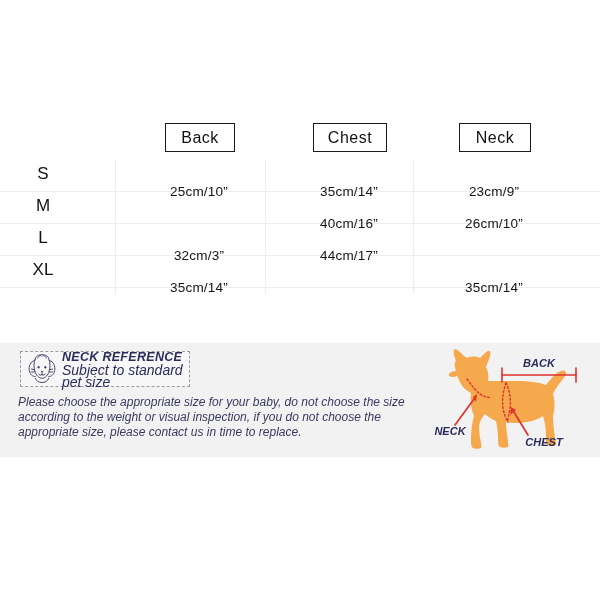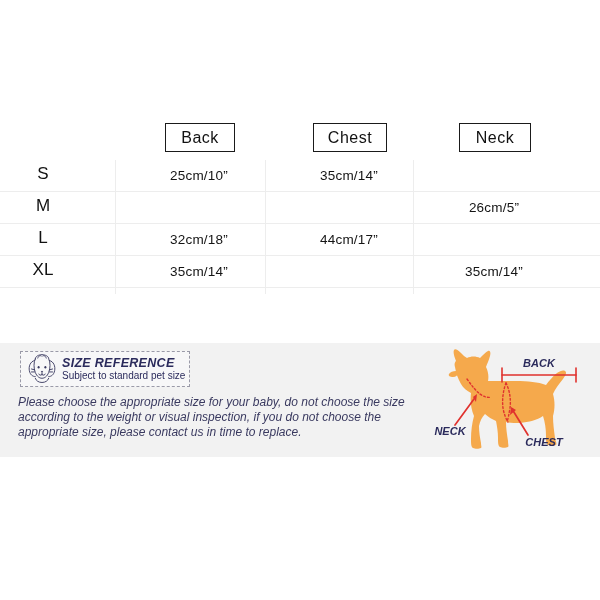--- a/index.html
+++ b/index.html
@@ -56,21 +56,21 @@
     position: absolute;
     left: 22px;
     width: 42px;
     top: 4px;
     text-align: center;
     font-size: 17px;
     color: #111111;
   }
   .meas {
     position: absolute;
-    top: 8px;
+    top: 24px;
     text-align: center;
     font-size: 13.5px;
     color: #141414;
     letter-spacing: 0.2px;
   }
   .m-back  { left: 139px; width: 120px; }
   .m-chest { left: 289px; width: 120px; }
   .m-neck  { left: 437px; width: 114px; }
 
   
@@ -112,21 +112,22 @@
   .badge-text { margin-left: 3px; }
   #badge-title {
     font-size: 12.5px;
     font-weight: bold;
     font-style: italic;
     color: #2b2b5c;
     letter-spacing: 0.3px;
     line-height: 14px;
   }
   #badge-subtitle {
-    font-size: 10px;
+    font-size: 14px;
+    font-style: italic;
     color: #2b2b5c;
     line-height: 12px;
   }
 
   #advice-text {
     position: absolute;
     left: 18px;
     top: 52px;
     width: 390px;
     font-size: 12px;
@@ -157,30 +158,32 @@
     <div class="vdiv" id="vdiv-1"></div>
     <div class="vdiv" id="vdiv-2"></div>
     <div class="vdiv" id="vdiv-3"></div>
 
     <div class="table-rows">
 
       <div class="trow">
         <div class="size-label">S</div>
         <div class="meas m-back">25cm/10”</div>
         <div class="meas m-chest">35cm/14”</div>
+        <div class="meas m-neck">23cm/9”</div>
       </div>
 
       <div class="trow">
         <div class="size-label">M</div>
-        <div class="meas m-neck">26cm/5”</div>
+        <div class="meas m-chest">40cm/16”</div>
+        <div class="meas m-neck">26cm/10”</div>
       </div>
 
       <div class="trow">
         <div class="size-label">L</div>
-        <div class="meas m-back">32cm/18”</div>
+        <div class="meas m-back">32cm/3”</div>
         <div class="meas m-chest">44cm/17”</div>
       </div>
 
       <div class="trow">
         <div class="size-label">XL</div>
         <div class="meas m-back">35cm/14”</div>
         <div class="meas m-neck">35cm/14”</div>
       </div>
 
     </div>
@@ -203,21 +206,21 @@
           <path d="M20 25.6 C18.6 27 16.6 26.4 16.2 25"></path>
           <path d="M20 25.6 C21.4 27 23.4 26.4 23.8 25"></path>
           <path d="M11 20 L7.5 19"></path>
           <path d="M11 22.5 L7.5 22.5"></path>
           <path d="M29 20 L32.5 19"></path>
           <path d="M29 22.5 L32.5 22.5"></path>
           <path d="M12 30 C13 33 16 35 20 35 C24 35 27 33 28 30"></path>
         </g>
       </svg>
       <div class="badge-text">
-        <div id="badge-title">SIZE REFERENCE</div>
+        <div id="badge-title">NECK REFERENCE</div>
         <div id="badge-subtitle">Subject to standard pet size</div>
       </div>
     </div>
 
     <div id="advice-text">Please choose the appropriate size for your baby, do not choose the size according to the weight or visual inspection, if you do not choose the appropriate size, please contact us in time to replace.</div>
 
     <svg id="dog-diagram" viewBox="0 0 180 114">
 
       <g>
         <path fill="#F5A94C" d="

